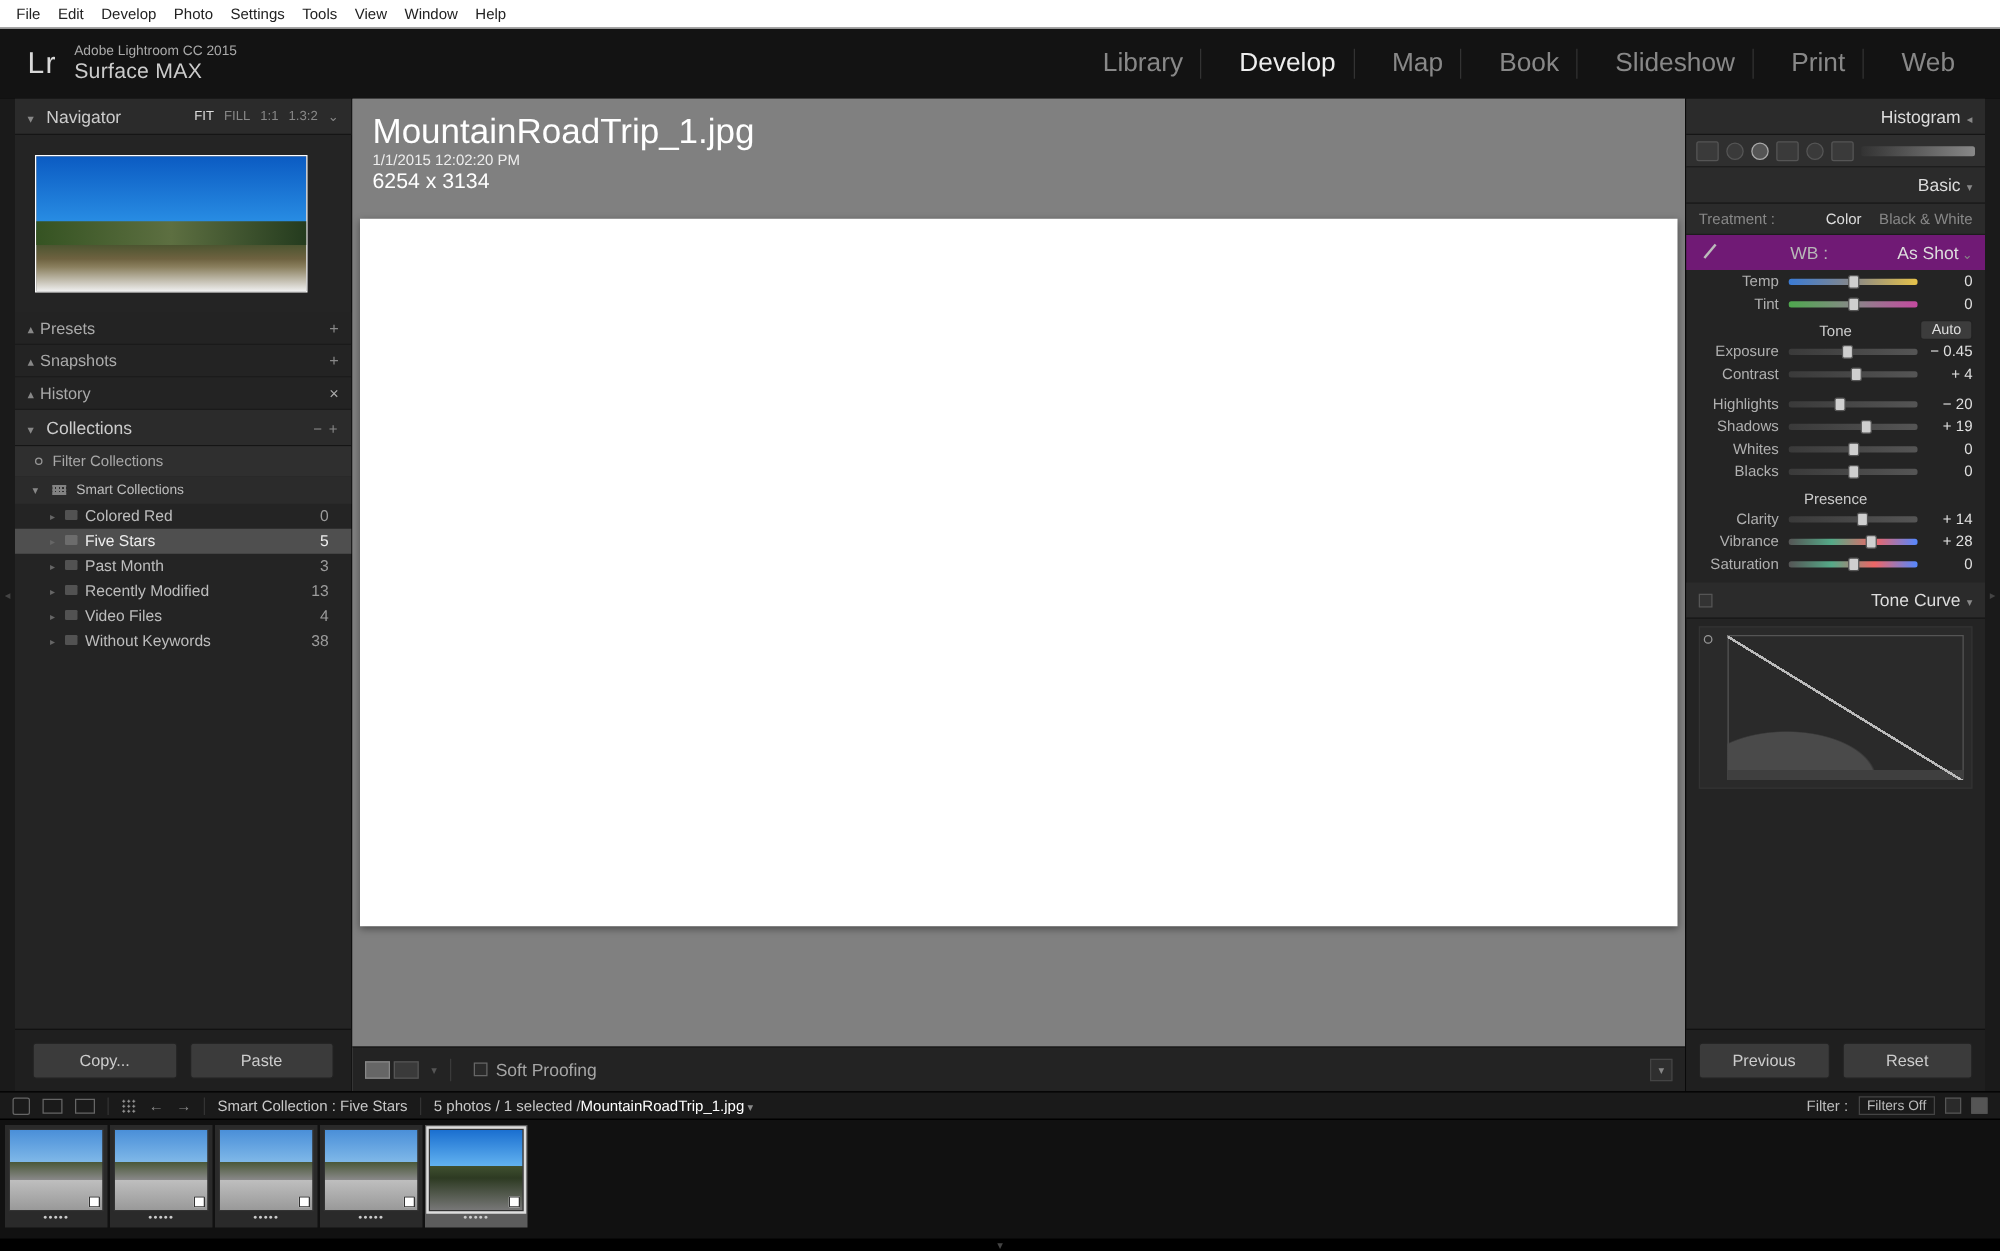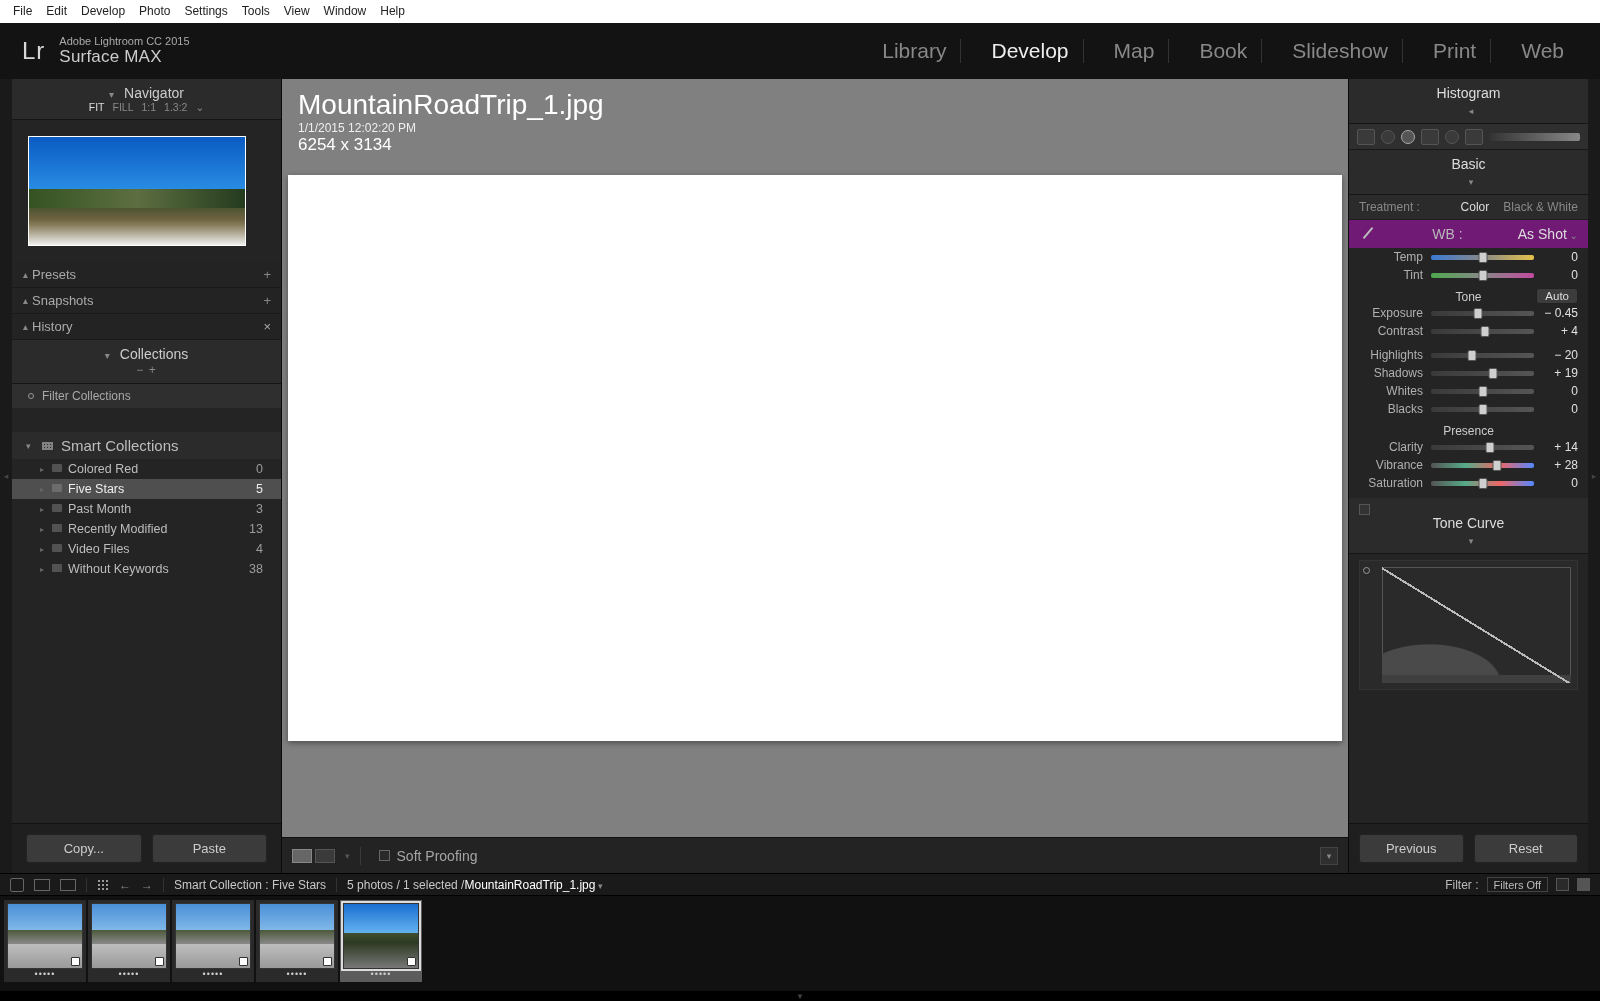--- a/index.html
+++ b/index.html
@@ -19,41 +19,41 @@
 .modules .mod { padding: 0 14px; cursor: pointer; border-right: 1px solid #333; }
 .modules .mod:last-child { border-right: none; }
 .modules .mod.active { color: #eee; }
 
 .workspace { flex: 1; display: flex; background: #141414; min-height: 0;}
 
 .left-col { width: 270px; background: #242424; display: flex; flex-direction: column; border-right: 1px solid #0a0a0a; }
 .right-col { width: 240px; background: #242424; display: flex; flex-direction: column; border-left: 1px solid #0a0a0a; }
 .center-col { flex: 1; display: flex; flex-direction: column; background: #808080; }
 
-.panel-head { display: flex; align-items: center; justify-content: space-between; padding: 6px 10px; background: #2b2b2b; color: #ccc; font-size: 14px; border-bottom: 1px solid #151515; flex-direction: column;}
+.panel-head { display: flex; align-items: center; justify-content: space-between; padding: 6px 10px; background: #2b2b2b; color: #ccc; font-size: 14px; border-bottom: 1px solid #151515;}
 .panel-head .title { display: flex; align-items: center; gap: 6px;}
 .panel-head .tri::before { content: "▾"; color: #888; font-size: 10px; margin-right: 4px;}
 .panel-head .controls { color: #888; font-size: 13px; letter-spacing: 1px;}
 .panel-head .minusplus::after { content: "− +"; color: #888; font-size: 12px; }
 
 .nav-zoom { display: flex; gap: 8px; font-size: 10.5px; color: #888;}
 .nav-zoom span.active { color: #ddd;}
 
 .nav-preview { padding: 16px; }
 .thumb-lg { width: 218px; height: 110px; border: 1px solid #fff; background: linear-gradient(to bottom, #0b5bc2 0%, #2c93e8 55%, #2a4720 55%, #6e6240 76%, #8a7f5e 82%, #efefef 100%); position: relative;}
 .thumb-lg::after{content:""; position:absolute; left:0; right:0; top:48%; height:18%; background: linear-gradient(to right,#355322,#5d6f41 50%,#243b1e);}
 
 .left-collapse { padding: 5px 10px; color:#aaa; font-size:13px; display:flex; justify-content:space-between; align-items:center; border-bottom:1px solid #1a1a1a; background:#232323; }
 .left-collapse .tri{color:#888;font-size:10px;margin-right:5px;transform:rotate(-90deg);display:inline-block;}
 .left-collapse .plus{color:#888;}
 
 .filter-coll { background:#2f2f2f; color:#a8a8a8; font-size:12px; padding:5px 16px; display:flex; align-items:center; gap:8px;}
 .filter-coll .dot{width:6px;height:6px;border:1px solid #999;border-radius:50%;}
 
-.smart-hdr { background:#2b2b2b; color:#bdbdbd; font-size:15px; padding:5px 18px 5px 30px; display:flex; align-items:center; gap:8px; position:relative;margin-top:24px;}
+.smart-hdr { background:#2b2b2b; color:#bdbdbd; font-size:11px; padding:5px 18px 5px 30px; display:flex; align-items:center; gap:8px; position:relative;}
 .smart-hdr::before{content:"▾"; position:absolute; left:14px; color:#888; font-size:9px;}
 .smart-hdr .grid-ic{width:11px;height:8px;display:inline-block; background:
  repeating-linear-gradient(to right,#bdbdbd 0 2px,transparent 2px 3px),
  repeating-linear-gradient(to bottom,#bdbdbd 0 2px,transparent 2px 3px);
  opacity:.6;}
 
 .smart-list { }
 .smart-item { display:flex; align-items:center; justify-content:space-between; padding:3px 16px 3px 56px; font-size:12.5px; color:#bdbdbd; position:relative;}
 .smart-item::before{content:""; position:absolute; left:40px; top:5px; width:10px; height:8px; background:#999; opacity:.4; border-radius:1px;}
 .smart-item .count{color:#9c9c9c; font-size:12.5px; padding-right:2px;}
@@ -81,21 +81,21 @@
 
 .center-toolbar { height:36px; background:#232323; border-top:1px solid #111; display:flex; align-items:center; justify-content:space-between; padding:0 10px; }
 .ct-left { display:flex; align-items:center; gap:10px; color:#aaa; font-size:13px;}
 .ct-views { display:flex; gap:3px;}
 .ct-view { width:20px; height:14px; border:1px solid #555; background:#3a3a3a;}
 .ct-view.active { background:#666; border-color:#888;}
 .softproof { display:flex; align-items:center; gap:7px; color:#a5a5a5; font-size:14px; margin-left:8px;}
 .softproof .cb{width:11px;height:11px;border:1px solid #666;background:#2a2a2a;}
 .ct-dropdown{width:18px;height:18px;border:1px solid #444;background:#2f2f2f;display:flex;align-items:center;justify-content:center;color:#888;font-size:9px;}
 
-.right-col .panel-right-head{display:flex;justify-content:flex-end;align-items:center;padding:6px 10px;color:#ddd;font-size:14px;border-bottom:1px solid #151515;background:#2b2b2b;flex-direction:column;}
+.right-col .panel-right-head{display:flex;justify-content:flex-end;align-items:center;padding:6px 10px;color:#ddd;font-size:14px;border-bottom:1px solid #151515;background:#2b2b2b;}
 .right-col .panel-right-head .tri-r::before{content:"◂";color:#888;font-size:9px;margin-left:5px;}
 .right-col .panel-right-head .tri-d::after{content:"▾";color:#888;font-size:9px;margin-left:5px;}
 
 .toolstrip{height:26px;background:#2f2f2f;border-bottom:1px solid #181818;display:flex;align-items:center;gap:6px;padding:0 8px;}
 .toolstrip .t{width:18px;height:16px;border:1px solid #555;border-radius:2px;background:#3a3a3a;}
 .toolstrip .t.circle{border-radius:50%;width:14px;height:14px;}
 .toolstrip .t.active{border-color:#aaa;background:#555;}
 .toolstrip .gradbar{flex:1;height:8px;background:linear-gradient(to right,#333,#888);border-radius:2px;margin-left:auto;}
 
 .treat-row{display:flex;align-items:center;justify-content:space-between;padding:5px 10px;font-size:12px;color:#a2a2a2;background:#2b2b2b;border-bottom:1px solid #1c1c1c;}

